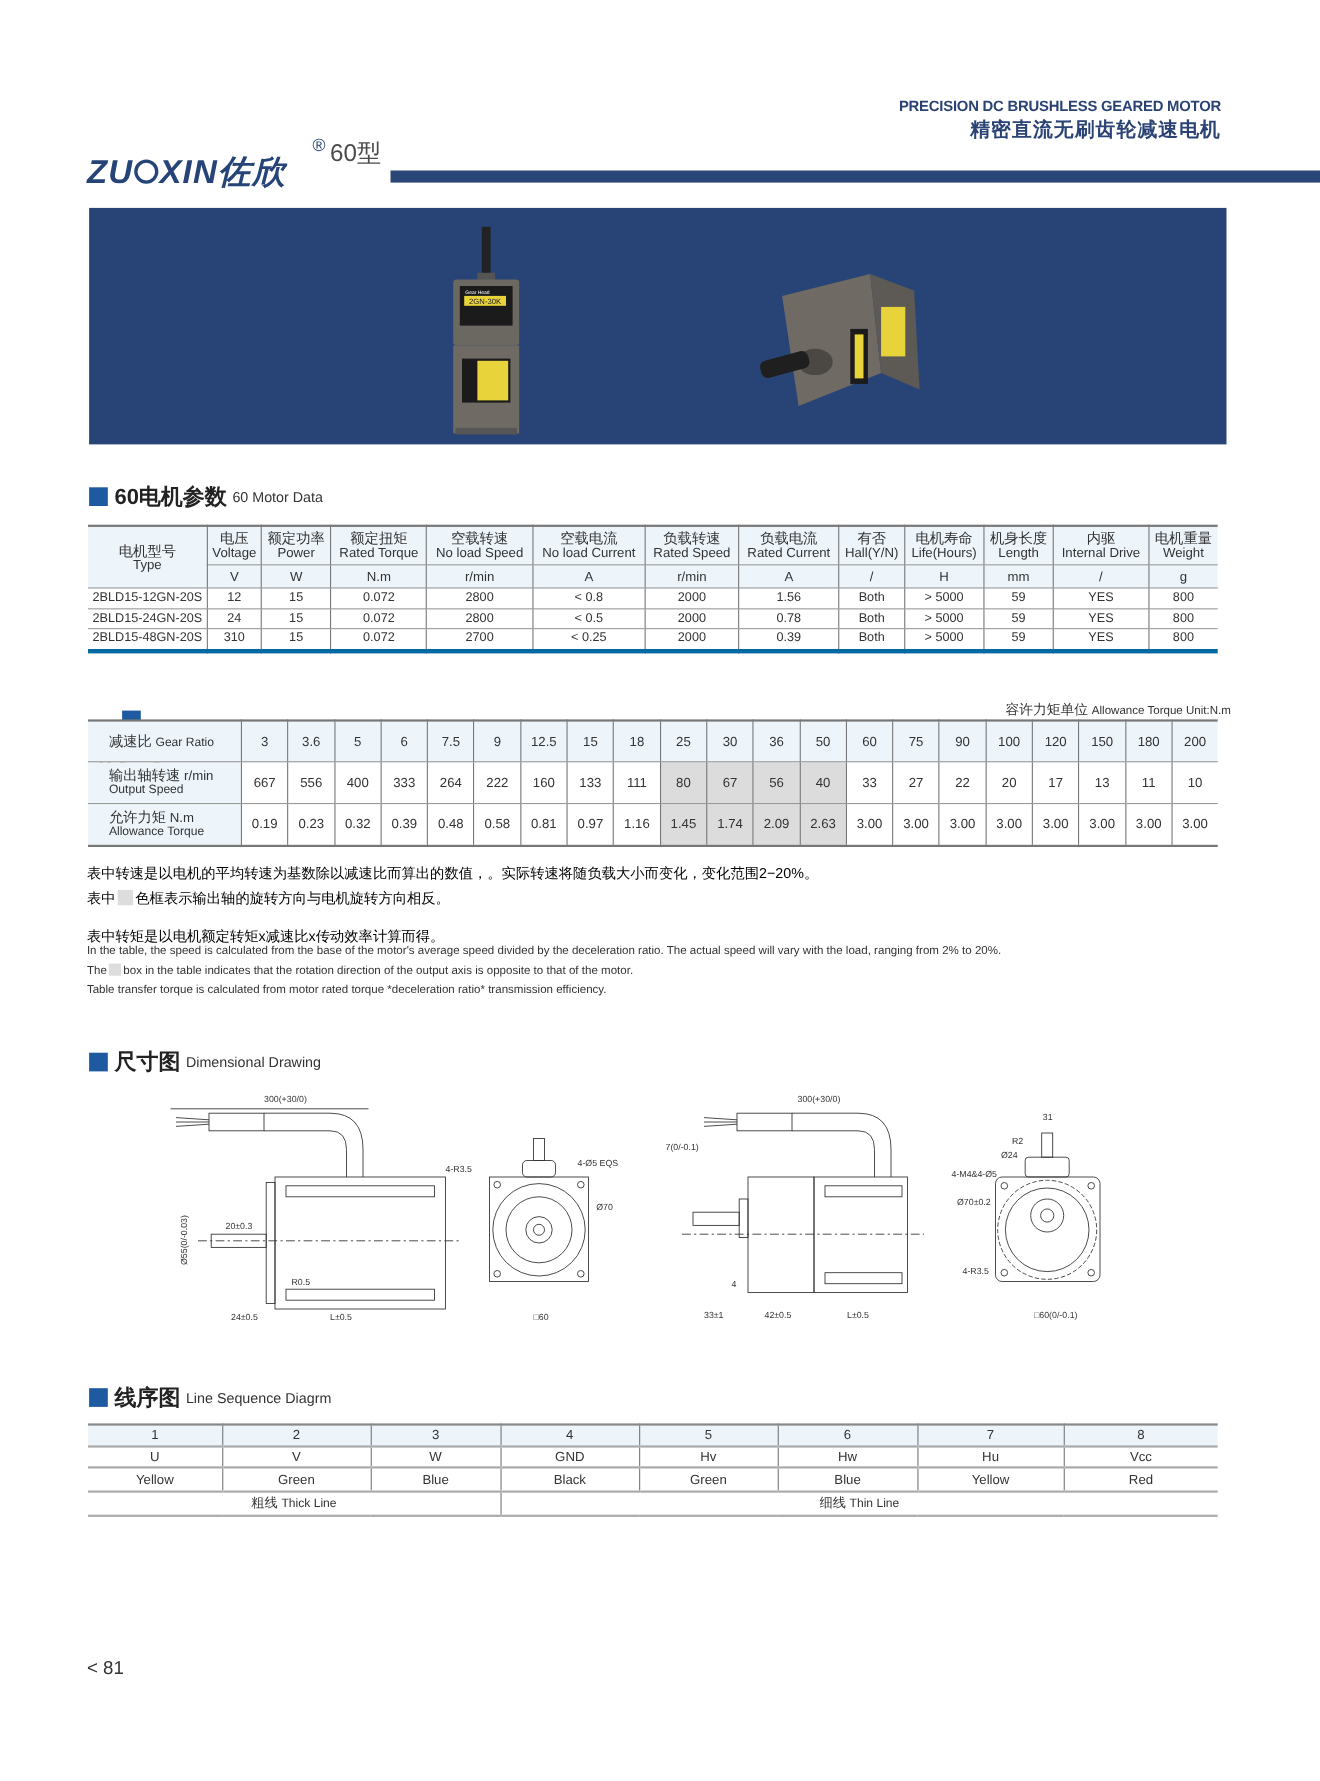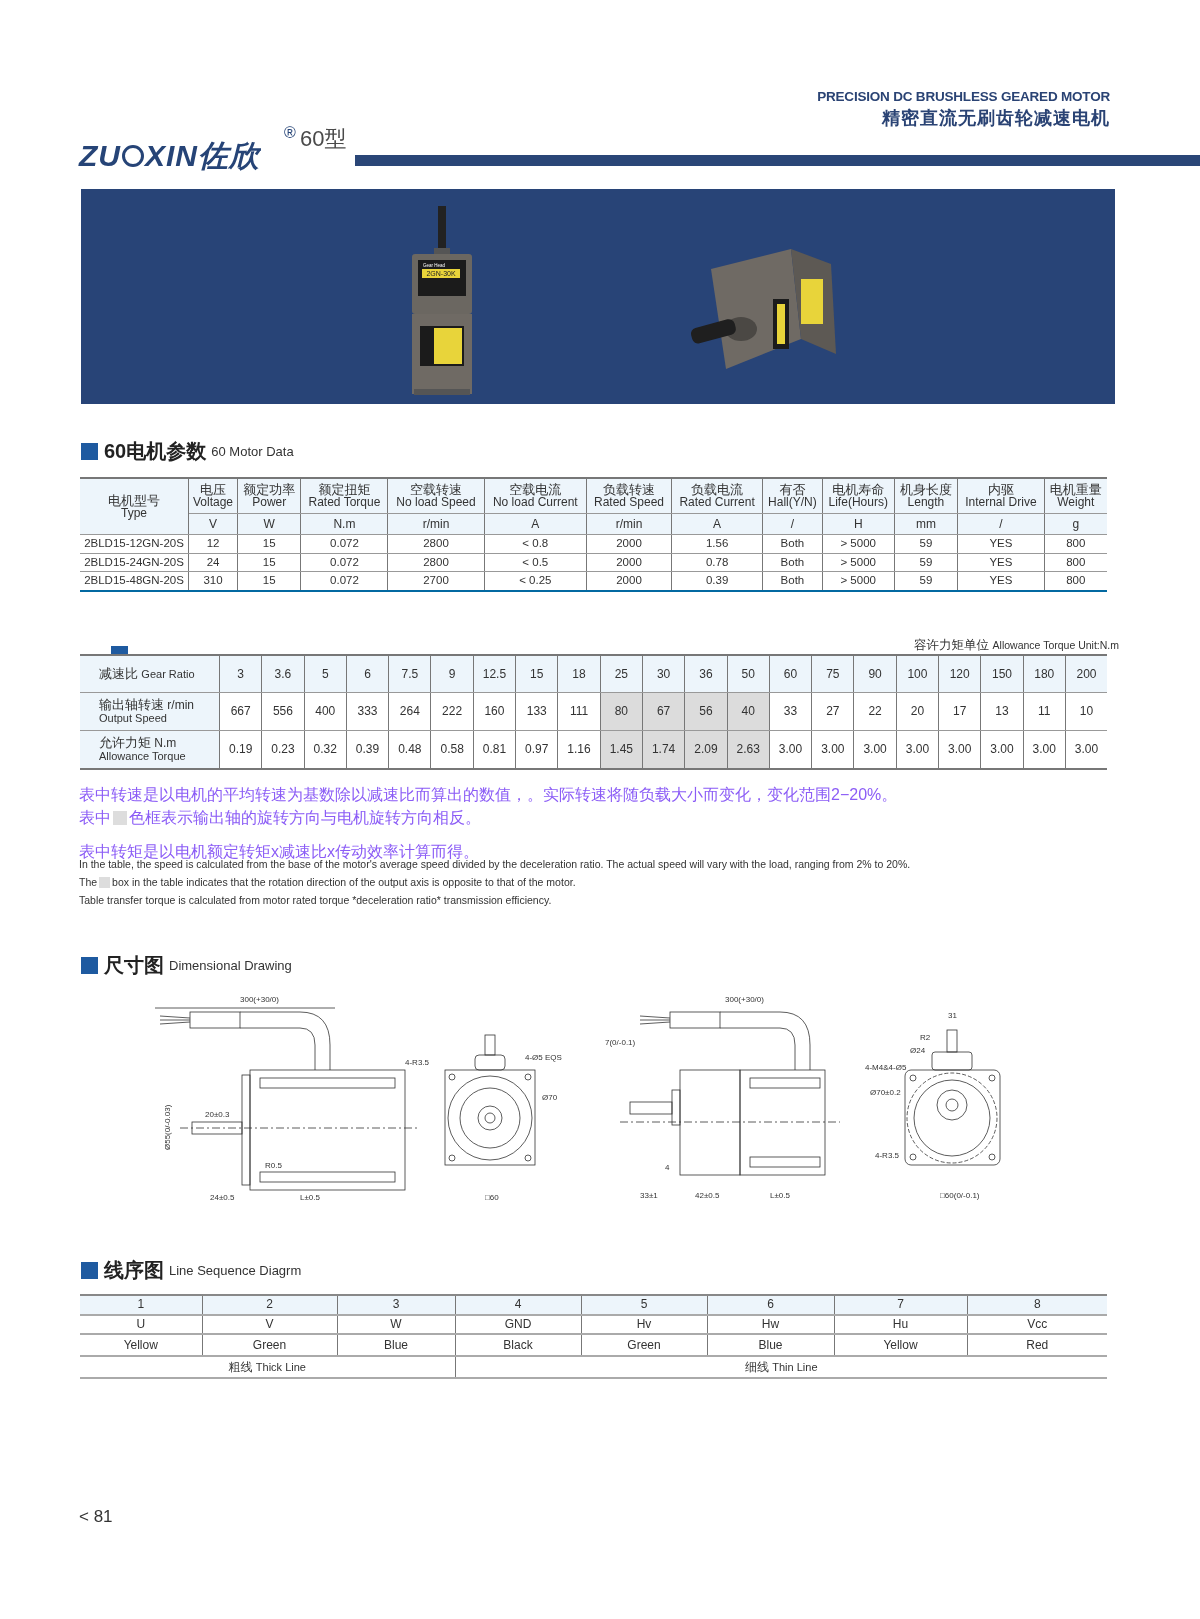--- a/index.html
+++ b/index.html
@@ -17,21 +17,21 @@
   .banner{left:81px;top:189px;width:1034px;height:215px;background:#284477;}
   .motor1{position:absolute;left:313px;top:17px;width:100px;height:190px;}
   .motor2{position:absolute;left:590px;top:55px;width:200px;height:140px;}
   
   .sec{left:81px;font-size:20px;font-weight:bold;color:#222;display:flex;align-items:center;}
   .sec .sq{width:17px;height:17px;background:#1e5aa0;margin-right:6px;}
   .sec .en{font-size:13px;font-weight:normal;margin-left:5px;color:#333;}
   table{border-collapse:collapse;position:absolute;font-size:11.5px;color:#333;}
   td{border:1px solid #888;text-align:center;padding:0;line-height:13px;}
   
-  .mt{left:80px;top:477px;width:1027px;border-top:2px solid #777;border-bottom:2px solid #0369a1;}
+  .mt{left:80px;top:477px;width:1027px;border-top:2px solid #777;border-bottom:4px solid #0369a1;}
   .mt td{border-left:1px solid #777;border-right:1px solid #777;border-top:1px solid #999;border-bottom:1px solid #999;}
   .mt tr:first-child td,.mt tr:nth-child(2) td{background:#edf5fb;}
   .mt td:first-child{border-left:none;}
   .mt td:last-child{border-right:none;}
   .mt .h td{height:34px;font-size:12px;}
   .mt .u td{height:20px;font-size:12px;}
   .mt .r td{height:17.5px;font-size:11.5px;}
   .mt .cn{font-size:13px;}
   
   .allow{right:81px;top:637px;font-size:12.5px;color:#333;}
@@ -39,21 +39,21 @@
   .gt{left:80px;top:654px;width:1027px;border-top:2px solid #777;border-bottom:2px solid #777;}
   .gt td{border-left:1px solid #777;border-right:1px solid #777;border-top:1px solid #999;border-bottom:1px solid #999;font-size:12px;}
   .gt td:first-child{border-left:none;background:#edf5fb;text-align:left;padding-left:19px;width:120px;}
   .gt td:last-child{border-right:none;}
   .gt tr:first-child td{background:#edf5fb;height:36px;}
   .gt tr:nth-child(2) td,.gt tr:nth-child(3) td{height:37px;}
   .gt td.sh{background:#dcdcdc;}
   .gt .lbl-cn{font-size:13px;}
   .gt .lbl-sm{font-size:11px;}
   
-  .note-cn{left:79px;font-size:16px;color:#8b5cf6;}
+  .note-cn{left:79px;font-size:13px;color:#000000;}
   .note-en{left:79px;font-size:10.5px;color:#333;}
   .graybox{display:inline-block;width:14px;height:14px;background:#ddd;vertical-align:-2px;margin:0 2px;}
   .graybox.s{width:11px;height:11px;}
   
   .drw{left:150px;top:990px;width:960px;height:215px;}
   
   .lt{left:80px;top:1294px;width:1027px;border-top:2px solid #888;border-bottom:2px solid #888;}
   .lt td{border-left:1px solid #777;border-right:1px solid #777;border-top:1px solid #aaa;border-bottom:2px solid #aaa;font-size:12px;height:17.5px;}
   .lt td:first-child{border-left:none;}
   .lt td:last-child{border-right:none;}

